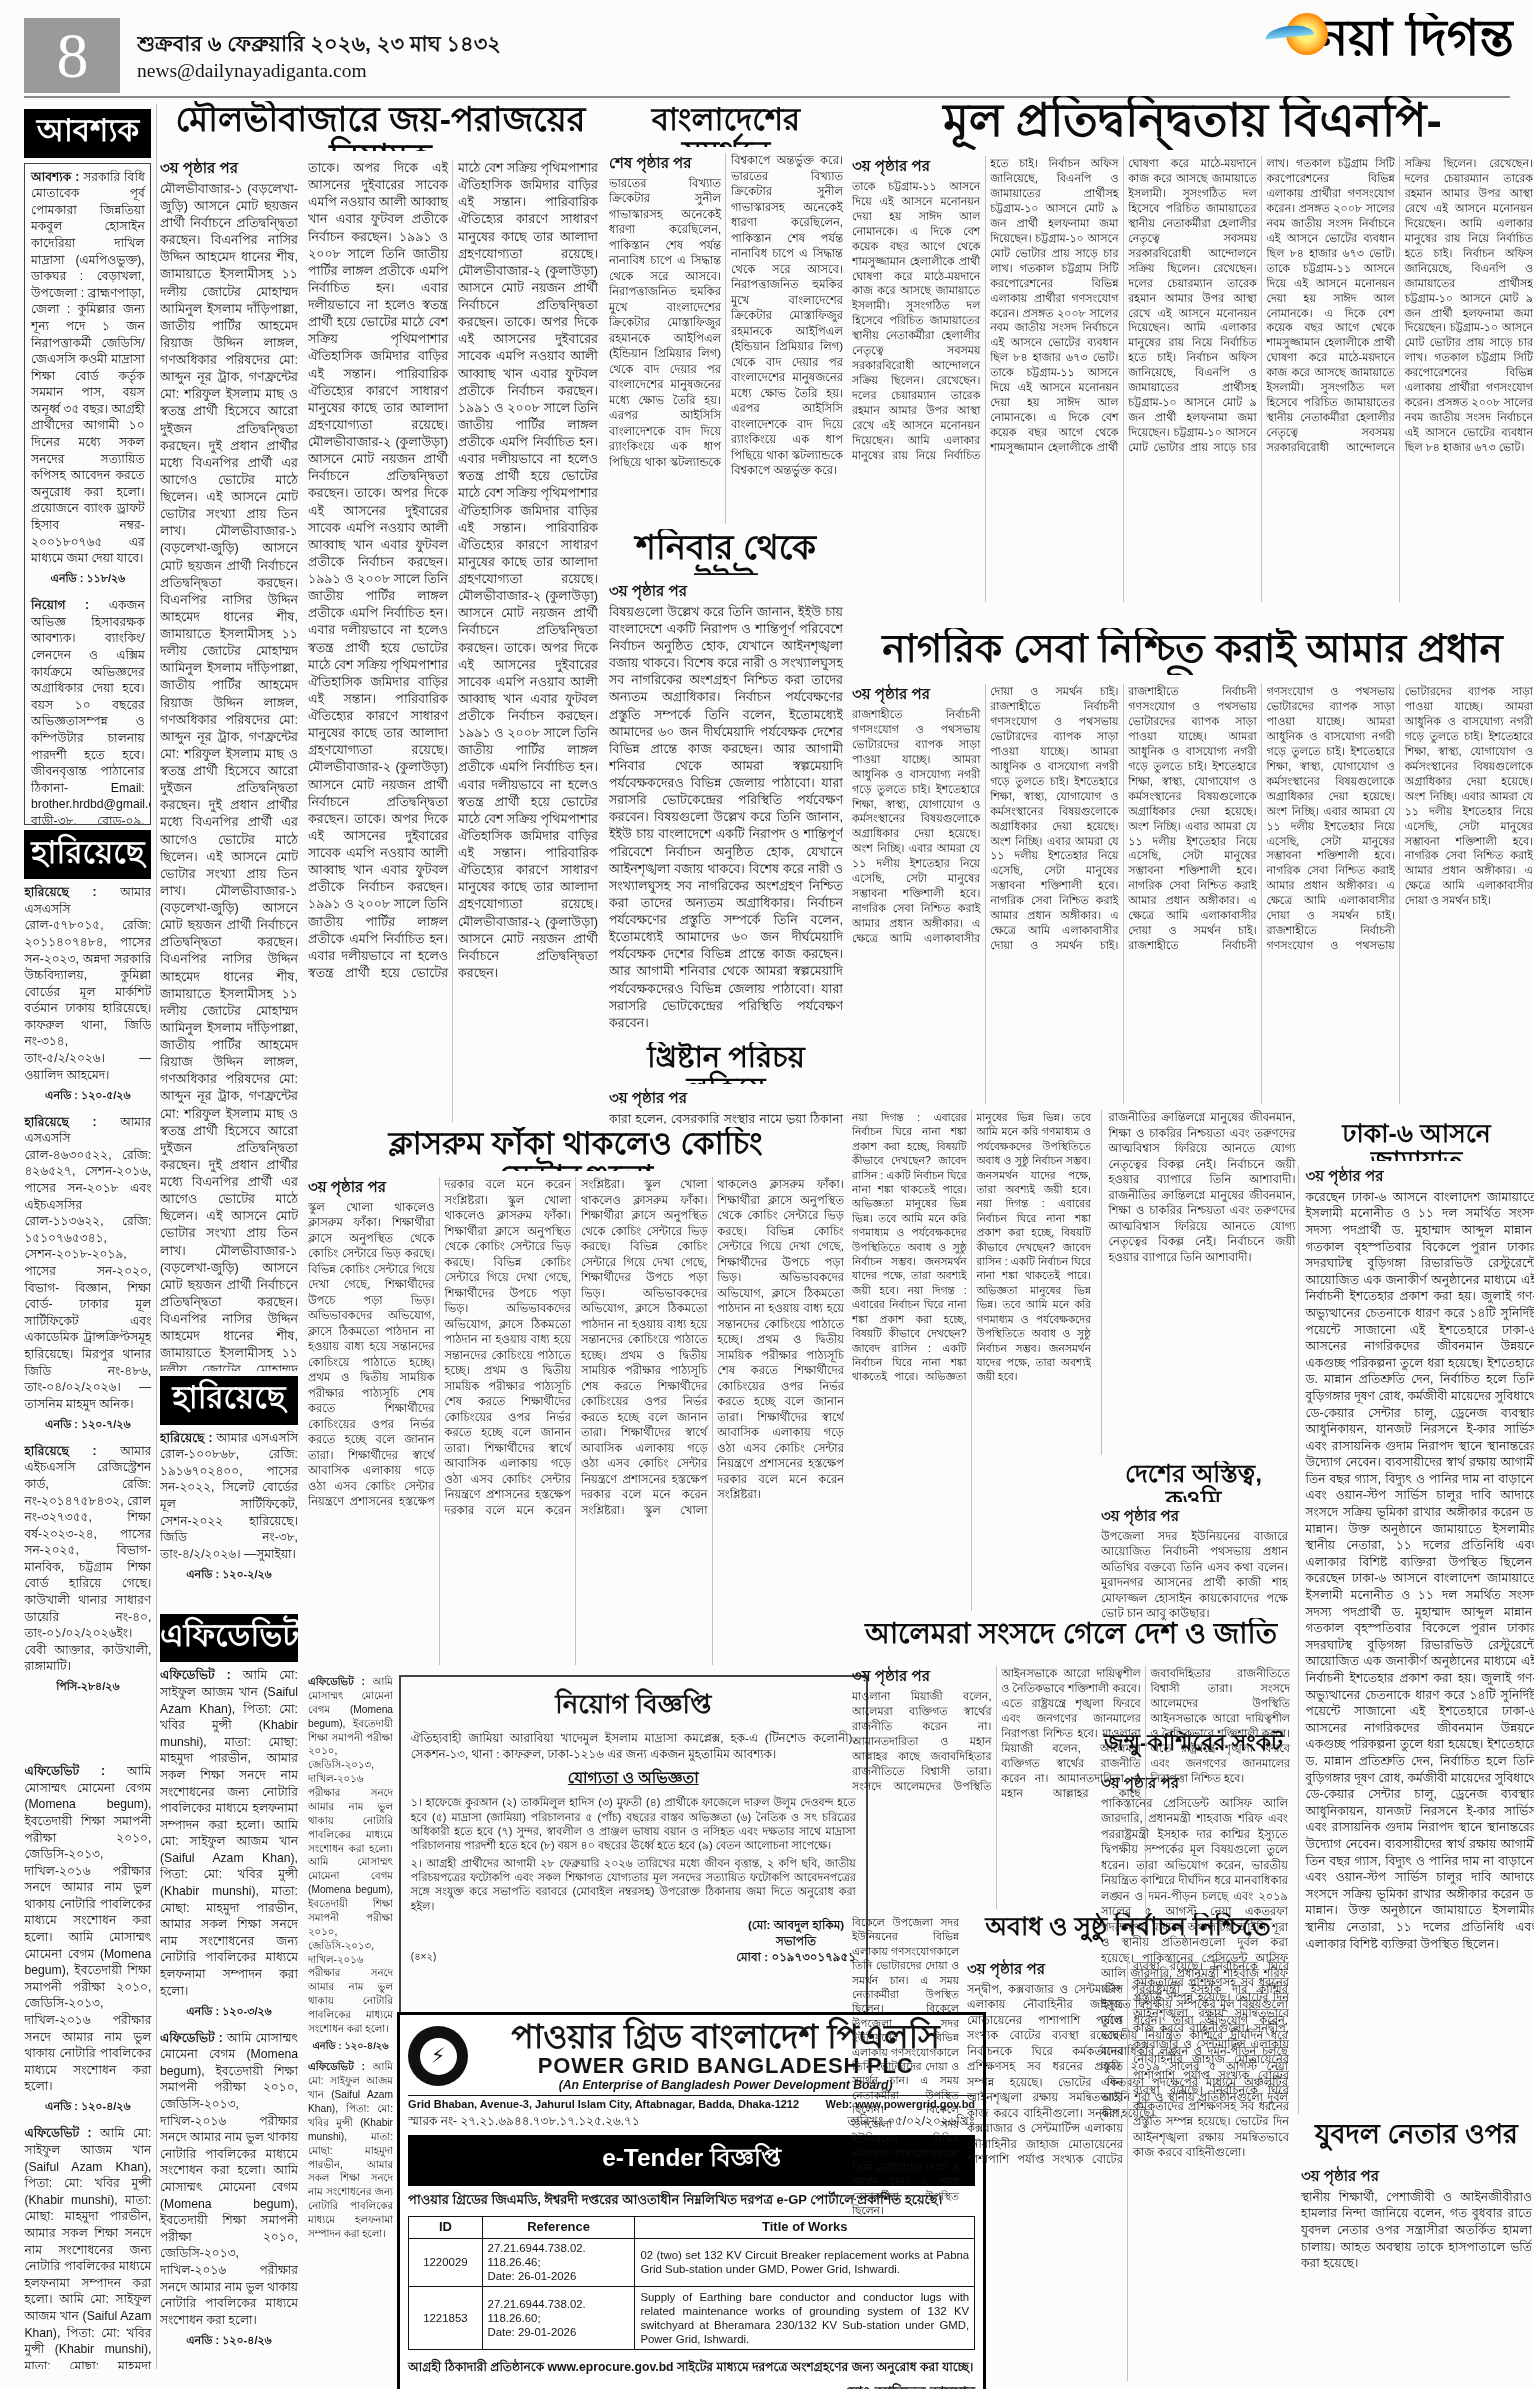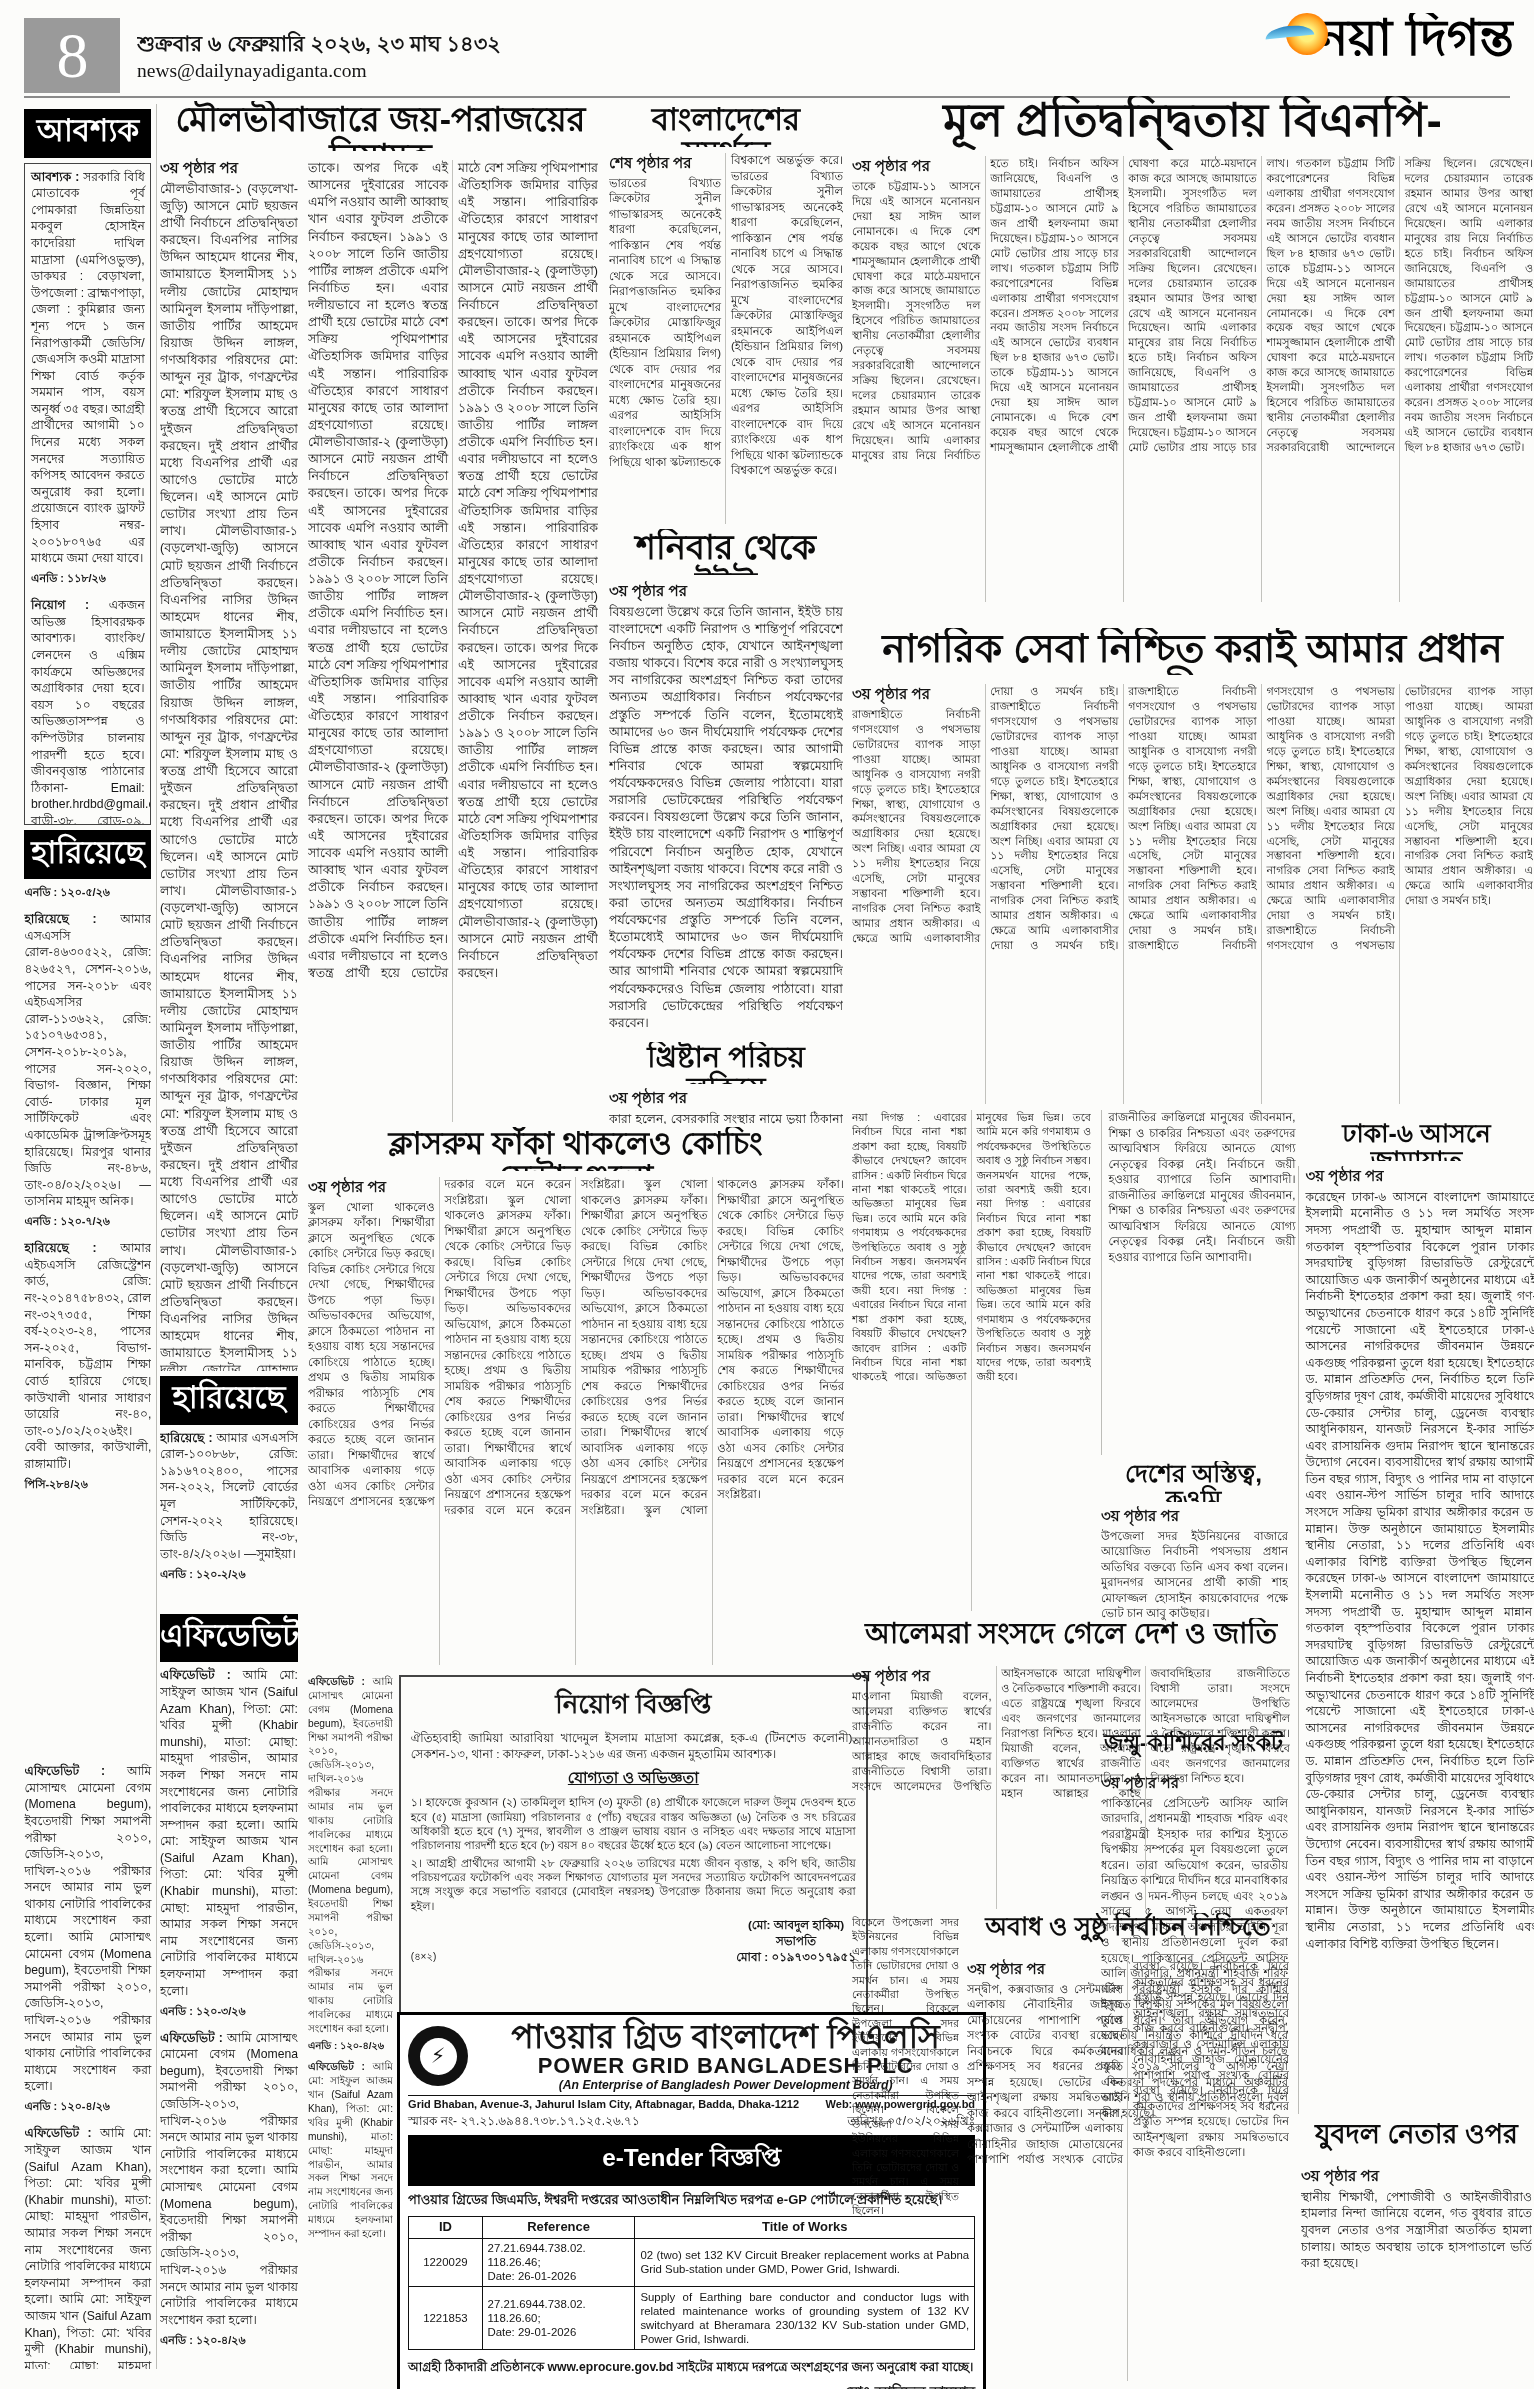--- a/index.html
+++ b/index.html
@@ -12,21 +12,21 @@
        padding:6.5px 0 11.4px;line-height:1;margin:4.9px 0;}
   .kick{font-weight:700;font-size:15px;margin:0 0 2.4px;}
   .body-txt{text-align:justify;line-height:1.36;overflow:hidden;}
   .cols2{column-count:2;column-gap:9.8px;column-rule:0.8px solid #c2c2bd;height:100%;}
   .cols3{column-count:3;column-gap:9.8px;column-rule:0.8px solid #c2c2bd;height:100%;}
   .cols4{column-count:4;column-gap:9.8px;column-rule:0.8px solid #c2c2bd;height:100%;}
   .cols5{column-count:5;column-gap:9.8px;column-rule:0.8px solid #c2c2bd;height:100%;}
   .lead{font-weight:800;}
   .lead::after{content:" ";}
   .ad{margin:0 0 3.3px;text-align:justify;line-height:1.36;}
-  .code{text-align:left;font-size:11px;margin:0 0 8.1px;font-weight:600;}
+  .code{text-align:center;font-size:11px;margin:0 0 8.1px;font-weight:600;}
   .boxed{border:1.6px solid #444;padding:4.9px 5.7px;}
   .rule-h{background:#8a8a8a;}
   .pagebox{background:#9a9a9a;color:#fff;font-size:64px;font-weight:400;
            display:flex;align-items:center;justify-content:center;
            font-family:"Liberation Serif","DejaVu Serif",serif;}
   .logo-wrap{display:flex;align-items:flex-start;justify-content:flex-end;gap:1.6px;}
   .logo-sun{width:42px;height:42px;border-radius:50%;flex:0 0 auto;margin-right:-11.4px;
             background:radial-gradient(circle,#ffef7a 25%,#ffb02e 55%,#ff7d00 72%,rgba(255,125,0,0) 76%);position:relative;}
   .logo-sun::before{content:"";position:absolute;left:-21px;top:13px;width:49px;height:11.4px;
             border-radius:50% 50% 0 0/100% 100% 0 0;background:linear-gradient(#2e86c1,#7fd4f5);transform:rotate(-6deg);}
@@ -59,20 +59,21 @@
   <div class="abs vrule" style="left:24.4px;top:104px;width:127px;height:2265px;font-size:12.2px;border-left:none;border-right:0.8px solid #bdbdb8;padding-right:4.9px;">
     <div class="sec">আবশ্যক</div>
     <div class="boxed" style="height:651px;overflow:hidden;">
       <p class="ad"><b class="lead">আবশ্যক :</b><span>সরকারি বিধি মোতাবেক পূর্ব পোমকারা জিন্নতিয়া মকবুল হোসাইন কাদেরিয়া দাখিল মাদ্রাসা (এমপিওভুক্ত), ডাকঘর : বেড়াখলা, উপজেলা : ব্রাহ্মণপাড়া, জেলা : কুমিল্লার জন্য শূন্য পদে ১ জন নিরাপত্তাকর্মী জেডিসি/জেএসসি কওমী মাদ্রাসা শিক্ষা বোর্ড কর্তৃক সমমান পাস, বয়স অনূর্ধ্ব ৩৫ বছর। আগ্রহী প্রার্থীদের আগামী ১০ দিনের মধ্যে সকল সনদের সত্যায়িত কপিসহ আবেদন করতে অনুরোধ করা হলো। প্রয়োজনে ব্যাংক ড্রাফট হিসাব নম্বর- ২০০১৮০৭৬৫ এর মাধ্যমে জমা দেয়া যাবে।</span></p>
       <div class="code">এনডি : ১১৮/২৬</div>
       <p class="ad"><b class="lead">নিয়োগ :</b><span>একজন অভিজ্ঞ হিসাবরক্ষক আবশ্যক। ব্যাংকিং/লেনদেন ও এক্সিম কার্যক্রমে অভিজ্ঞদের অগ্রাধিকার দেয়া হবে। বয়স ১০ বছরের অভিজ্ঞতাসম্পন্ন ও কম্পিউটার চালনায় পারদর্শী হতে হবে। জীবনবৃত্তান্ত পাঠানোর ঠিকানা- Email: brother.hrdbd@gmail.com, বাড়ী-৩৮, রোড-০৯, বনানী ঢাকা।</span></p>
 
     </div>
     <div class="sec">হারিয়েছে</div>
     <div style="height:879px;overflow:hidden;">
+      <p class="ad"><b class="lead">হারিয়েছে :</b><span>আমার এসএসসি রোল-৫৭৮০১৫, রেজি: ২০১১৪০৭৪৮৪, পাসের সন-২০২৩, অন্নদা সরকারি উচ্চবিদ্যালয়, কুমিল্লা বোর্ডের মূল মার্কশিট বর্তমান ঢাকায় হারিয়েছে। কাফরুল থানা, জিডি নং-৩১৪, তাং-৫/২/২০২৬। —ওয়ালিদ আহমেদ।</span></p>
       <div class="code">এনডি : ১২০-৫/২৬</div>
       <p class="ad"><b class="lead">হারিয়েছে :</b><span>আমার এসএসসি রোল-৪৬৩০৫২২, রেজি: ৪২৬৫২৭, সেশন-২০১৬, পাসের সন-২০১৮ এবং এইচএসসির রোল-১১৩৬২২, রেজি: ১৫১০৭৬৫৩৪১, সেশন-২০১৮-২০১৯, পাসের সন-২০২০, বিভাগ- বিজ্ঞান, শিক্ষা বোর্ড- ঢাকার মূল সার্টিফিকেট এবং একাডেমিক ট্রান্সক্রিপ্টসমূহ হারিয়েছে। মিরপুর থানার জিডি নং-৪৮৬, তাং-০৪/০২/২০২৬। —তাসনিম মাহমুদ অনিক।</span></p>
       <div class="code">এনডি : ১২০-৭/২৬</div>
       <p class="ad"><b class="lead">হারিয়েছে :</b><span>আমার এইচএসসি রেজিস্ট্রেশন কার্ড, রেজি: নং-২০১৪৭৫৮৪৩২, রোল নং-৩২৭৩৫৫, শিক্ষা বর্ষ-২০২৩-২৪, পাসের সন-২০২৫, বিভাগ-মানবিক, চট্টগ্রাম শিক্ষা বোর্ড হারিয়ে গেছে। কাউখালী থানার সাধারণ ডায়েরি নং-৪০, তাং-০১/০২/২০২৬ইং। বেবী আক্তার, কাউখালী, রাঙ্গামাটি।</span></p>
       <div class="code">পিসি-২৮৪/২৬</div>
     </div>
     <div>
       <p class="ad"><b class="lead">এফিডেভিট :</b><span>আমি মোসাম্মৎ মোমেনা বেগম (Momena begum), ইবতেদায়ী শিক্ষা সমাপনী পরীক্ষা ২০১০, জেডিসি-২০১৩, দাখিল-২০১৬ পরীক্ষার সনদে আমার নাম ভুল থাকায় নোটারি পাবলিকের মাধ্যমে সংশোধন করা হলো। আমি মোসাম্মৎ মোমেনা বেগম (Momena begum), ইবতেদায়ী শিক্ষা সমাপনী পরীক্ষা ২০১০, জেডিসি-২০১৩, দাখিল-২০১৬ পরীক্ষার সনদে আমার নাম ভুল থাকায় নোটারি পাবলিকের মাধ্যমে সংশোধন করা হলো।</span></p>
       <div class="code">এনডি : ১২০-৪/২৬</div>
       <p class="ad"><b class="lead">এফিডেভিট :</b><span>আমি মো: সাইফুল আজম খান (Saiful Azam Khan), পিতা: মো: খবির মুন্সী (Khabir munshi), মাতা: মোছা: মাহমুদা পারভীন, আমার সকল শিক্ষা সনদে নাম সংশোধনের জন্য নোটারি পাবলিকের মাধ্যমে হলফনামা সম্পাদন করা হলো। আমি মো: সাইফুল আজম খান (Saiful Azam Khan), পিতা: মো: খবির মুন্সী (Khabir munshi), মাতা: মোছা: মাহমুদা পারভীন, আমার সকল শিক্ষা সনদে নাম সংশোধনের জন্য নোটারি পাবলিকের মাধ্যমে হলফনামা সম্পাদন করা হলো।</span></p>

